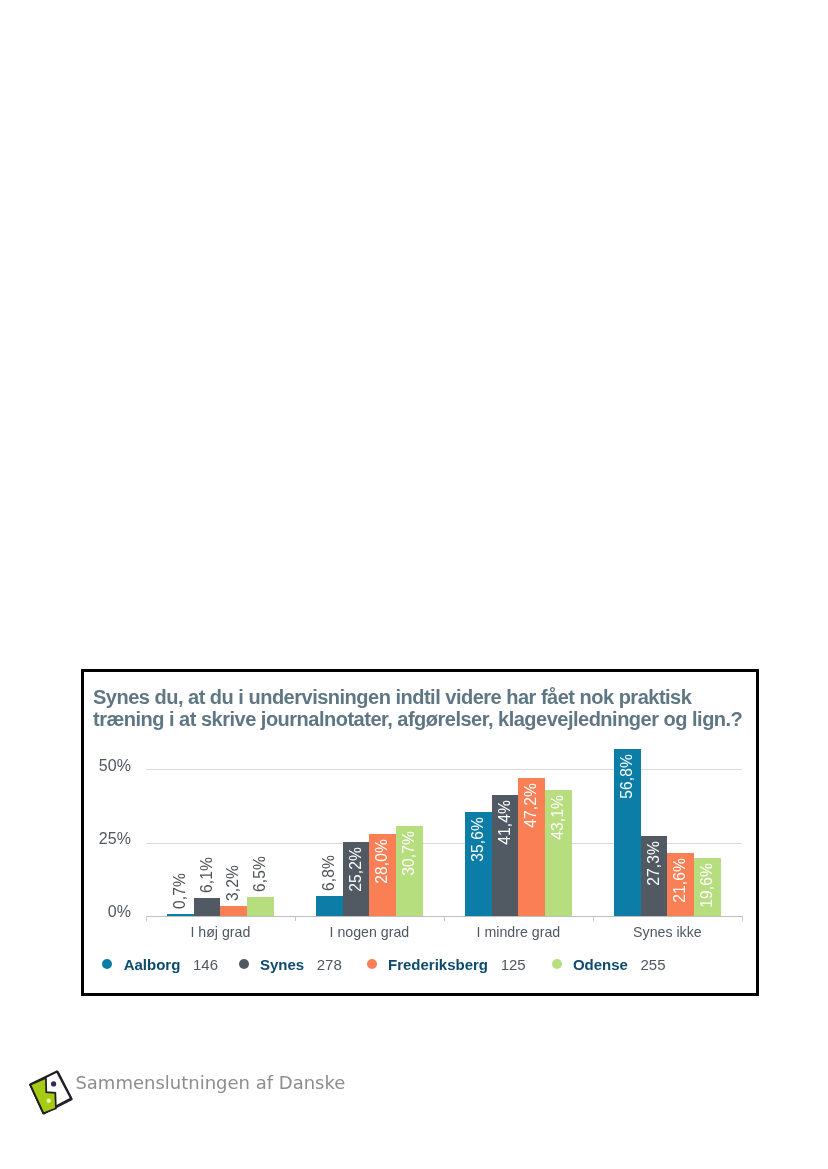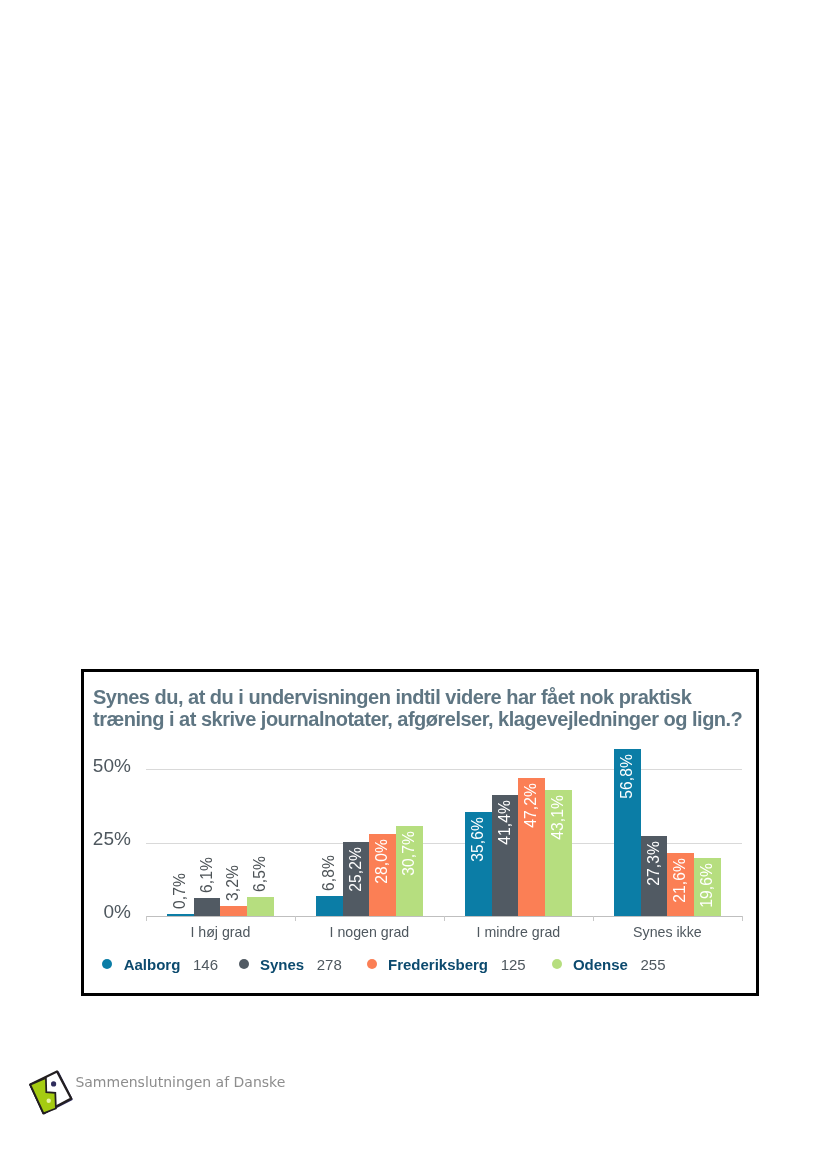--- a/index.html
+++ b/index.html
@@ -7,37 +7,37 @@
   .page{position:absolute;inset:0;background:#fff;}
 
   
   .chart-card{position:absolute;left:81px;top:669px;width:678.2px;height:327.1px;border:3.6px solid #000;background:#fff;box-sizing:border-box;}
   .chart-title{position:absolute;left:9px;top:14px;width:652px;color:#5f7683;font-weight:bold;font-size:20px;line-height:22px;letter-spacing:-0.5px;}
 
   .plot{position:absolute;left:61.9px;top:59.8px;width:596px;height:184px;}
   .gridline{position:absolute;left:0;width:100%;height:1px;background:#d9d9d9;}
   .axis{position:absolute;left:0;width:100%;height:1px;background:#bfbfbf;}
 
-  .ylab{position:absolute;right:100%;margin-right:15px;color:#4f585f;font-size:19px;white-space:nowrap;transform:translateY(-50%);margin-top:-3.5px;}
+  .ylab{position:absolute;right:100%;margin-right:15px;color:#4f585f;font-size:16px;white-space:nowrap;transform:translateY(-50%);margin-top:-3.5px;}
 
   .bar{position:absolute;bottom:0;}
   .barlabel{position:absolute;writing-mode:vertical-rl;transform:rotate(180deg);font-size:15.6px;white-space:nowrap;letter-spacing:0.1px;line-height:26.75px;}
 
   .xlab{position:absolute;top:100%;margin-top:8px;color:#4f585f;font-size:14.2px;text-align:center;}
 
   .legend{position:absolute;left:0;top:284px;height:18px;width:100%;}
   .leg-item{position:absolute;top:0;display:flex;align-items:baseline;white-space:nowrap;}
   .leg-dot{width:10px;height:10px;border-radius:50%;margin-right:11.3px;position:relative;top:-1px;flex:none;}
   .leg-name{font-weight:bold;font-size:15px;color:#0c4a6e;margin-right:12.6px;}
   .leg-num{font-size:15px;color:#4f585f;}
 
   
   .logo{position:absolute;left:28px;top:1066px;}
   .logo-text{position:absolute;left:75.4px;top:1073.6px;}
-  .logo-l1{font-size:14px;color:#8d8d8d;font-family:"DejaVu Sans",sans-serif;line-height:17px;}
+  .logo-l1{font-size:18px;color:#8d8d8d;font-family:"DejaVu Sans",sans-serif;line-height:17px;}
   .logo-l2{font-size:15.2px;color:#161616;font-family:"DejaVu Sans",sans-serif;line-height:19px;letter-spacing:-0.45px;}
 </style>
 </head>
 <body>
 
 <div class="page">
 
   <div class="chart-card">
     <div class="chart-title">Synes du, at du i undervisningen indtil videre har fået nok praktisk træning i at skrive journalnotater, afgørelser, klagevejledninger og lign.?</div>
     <div class="plot" id="plot">

